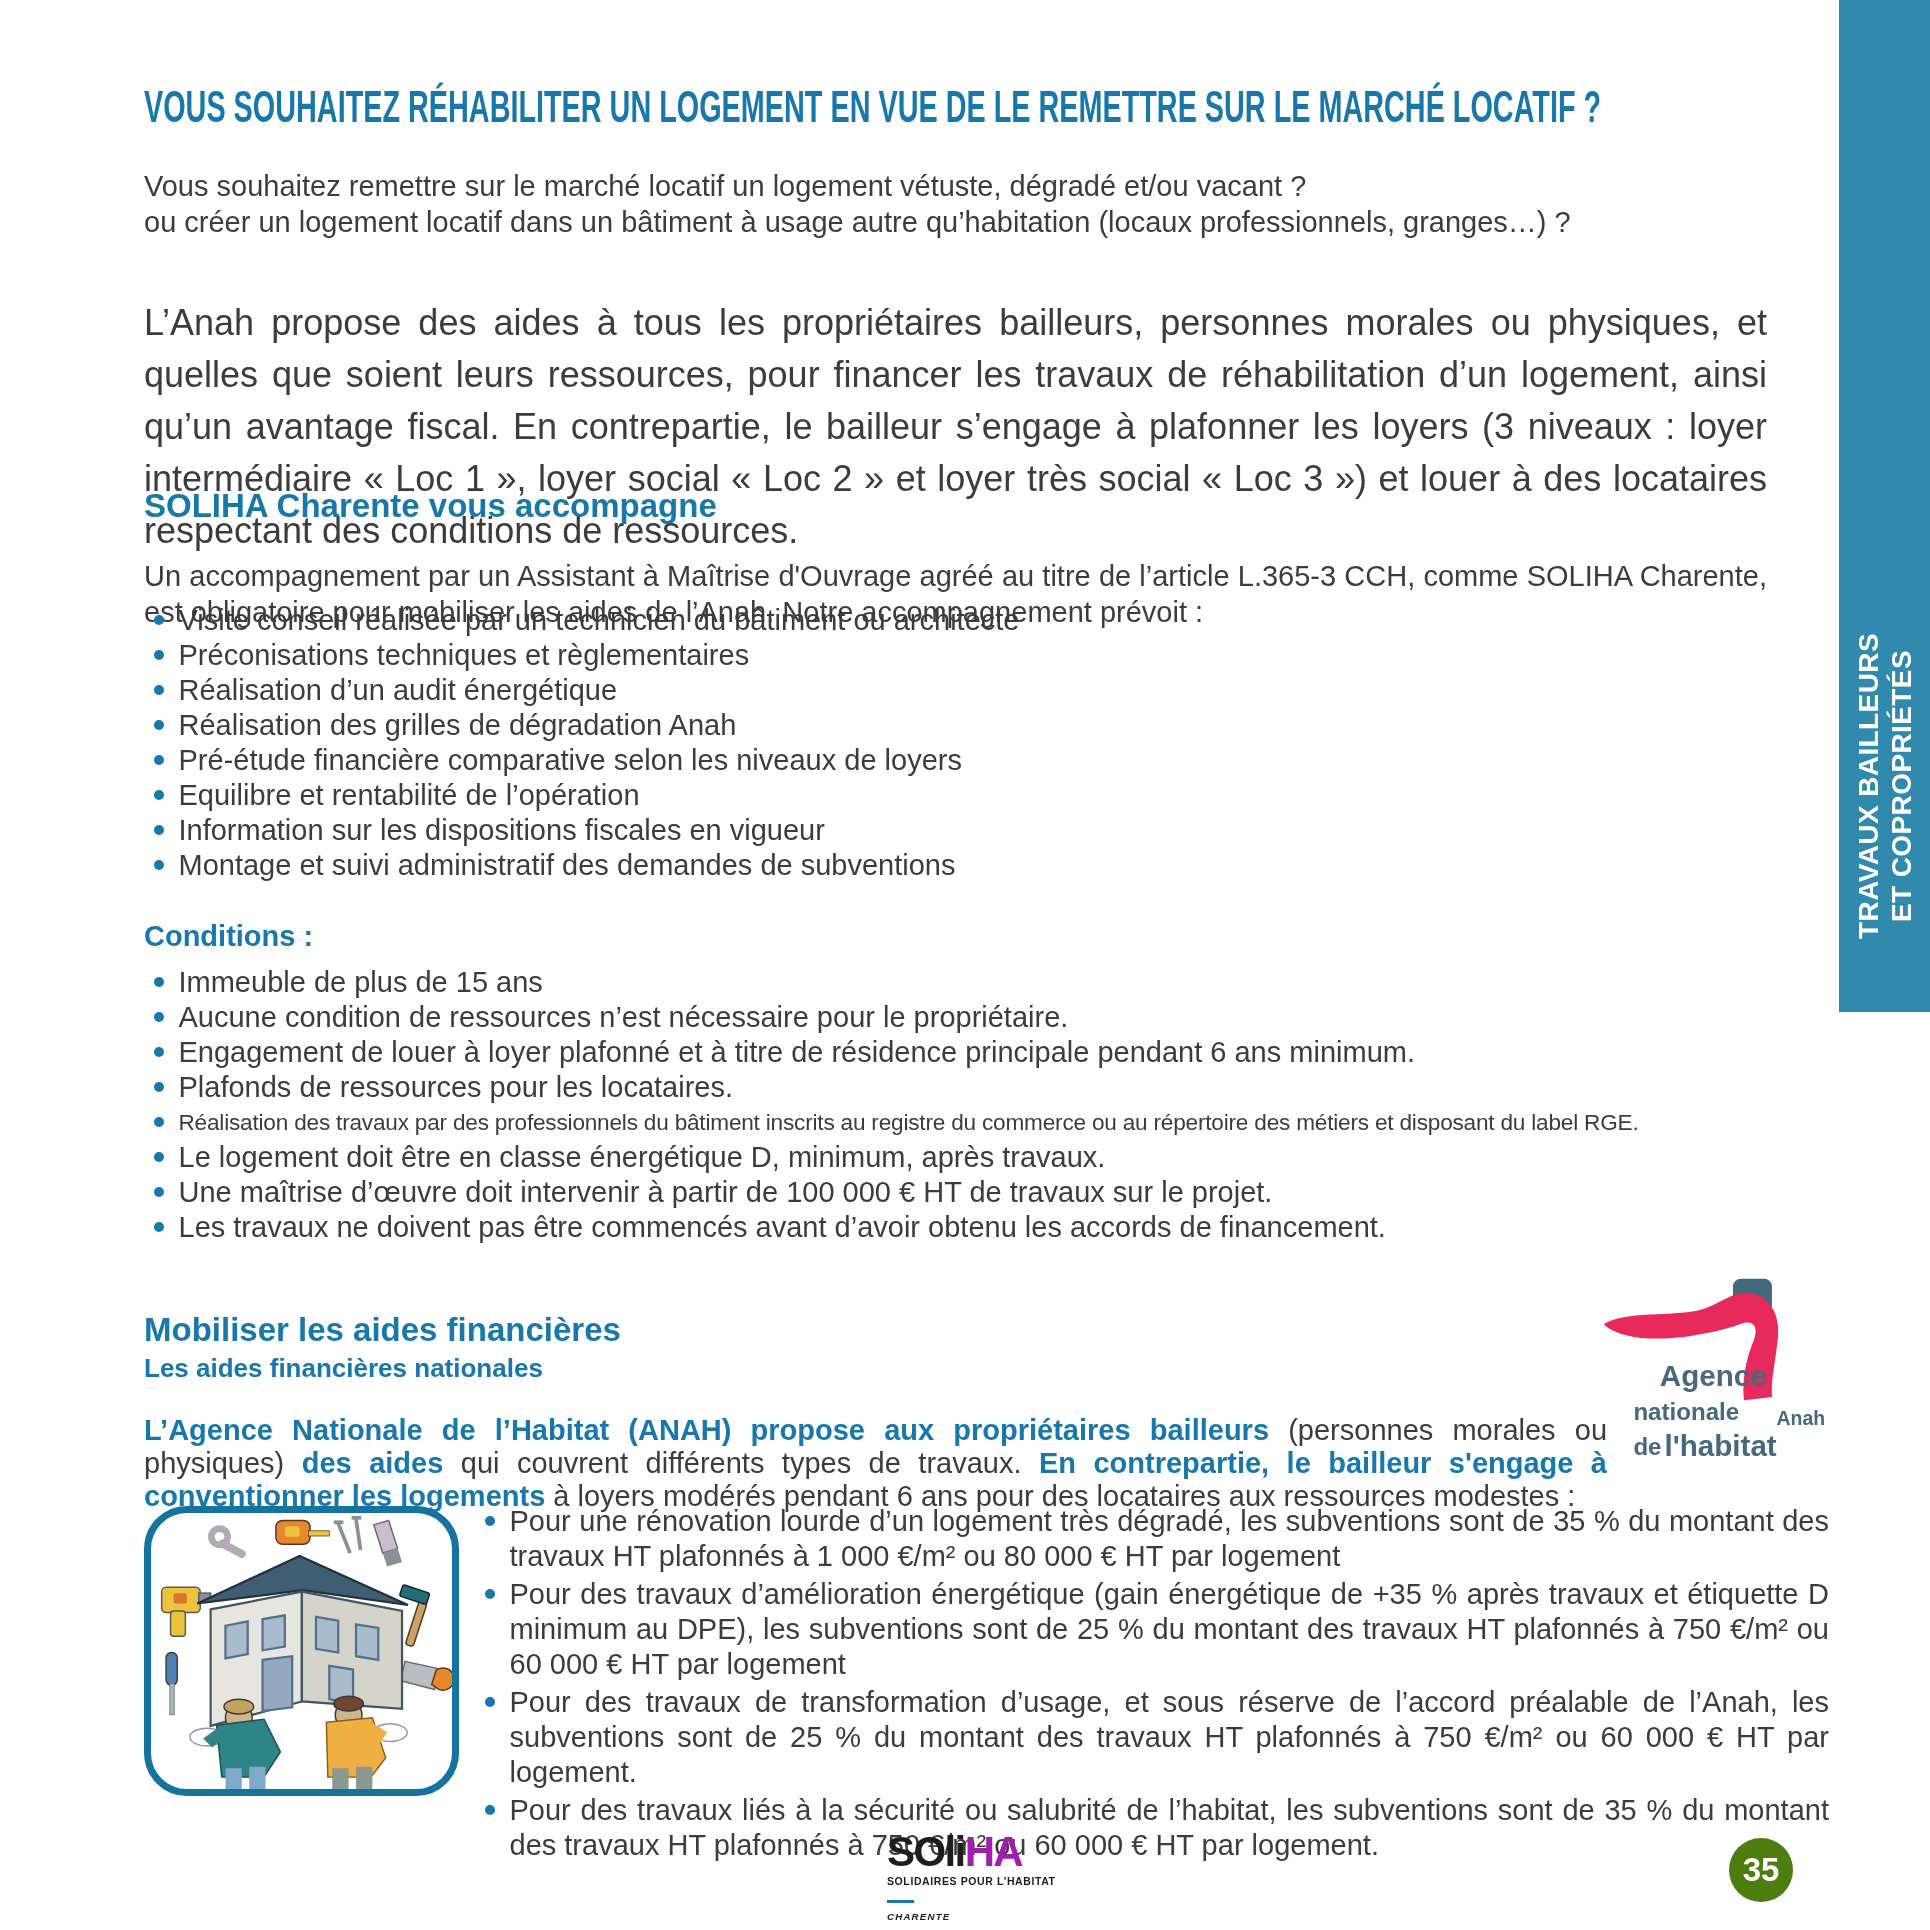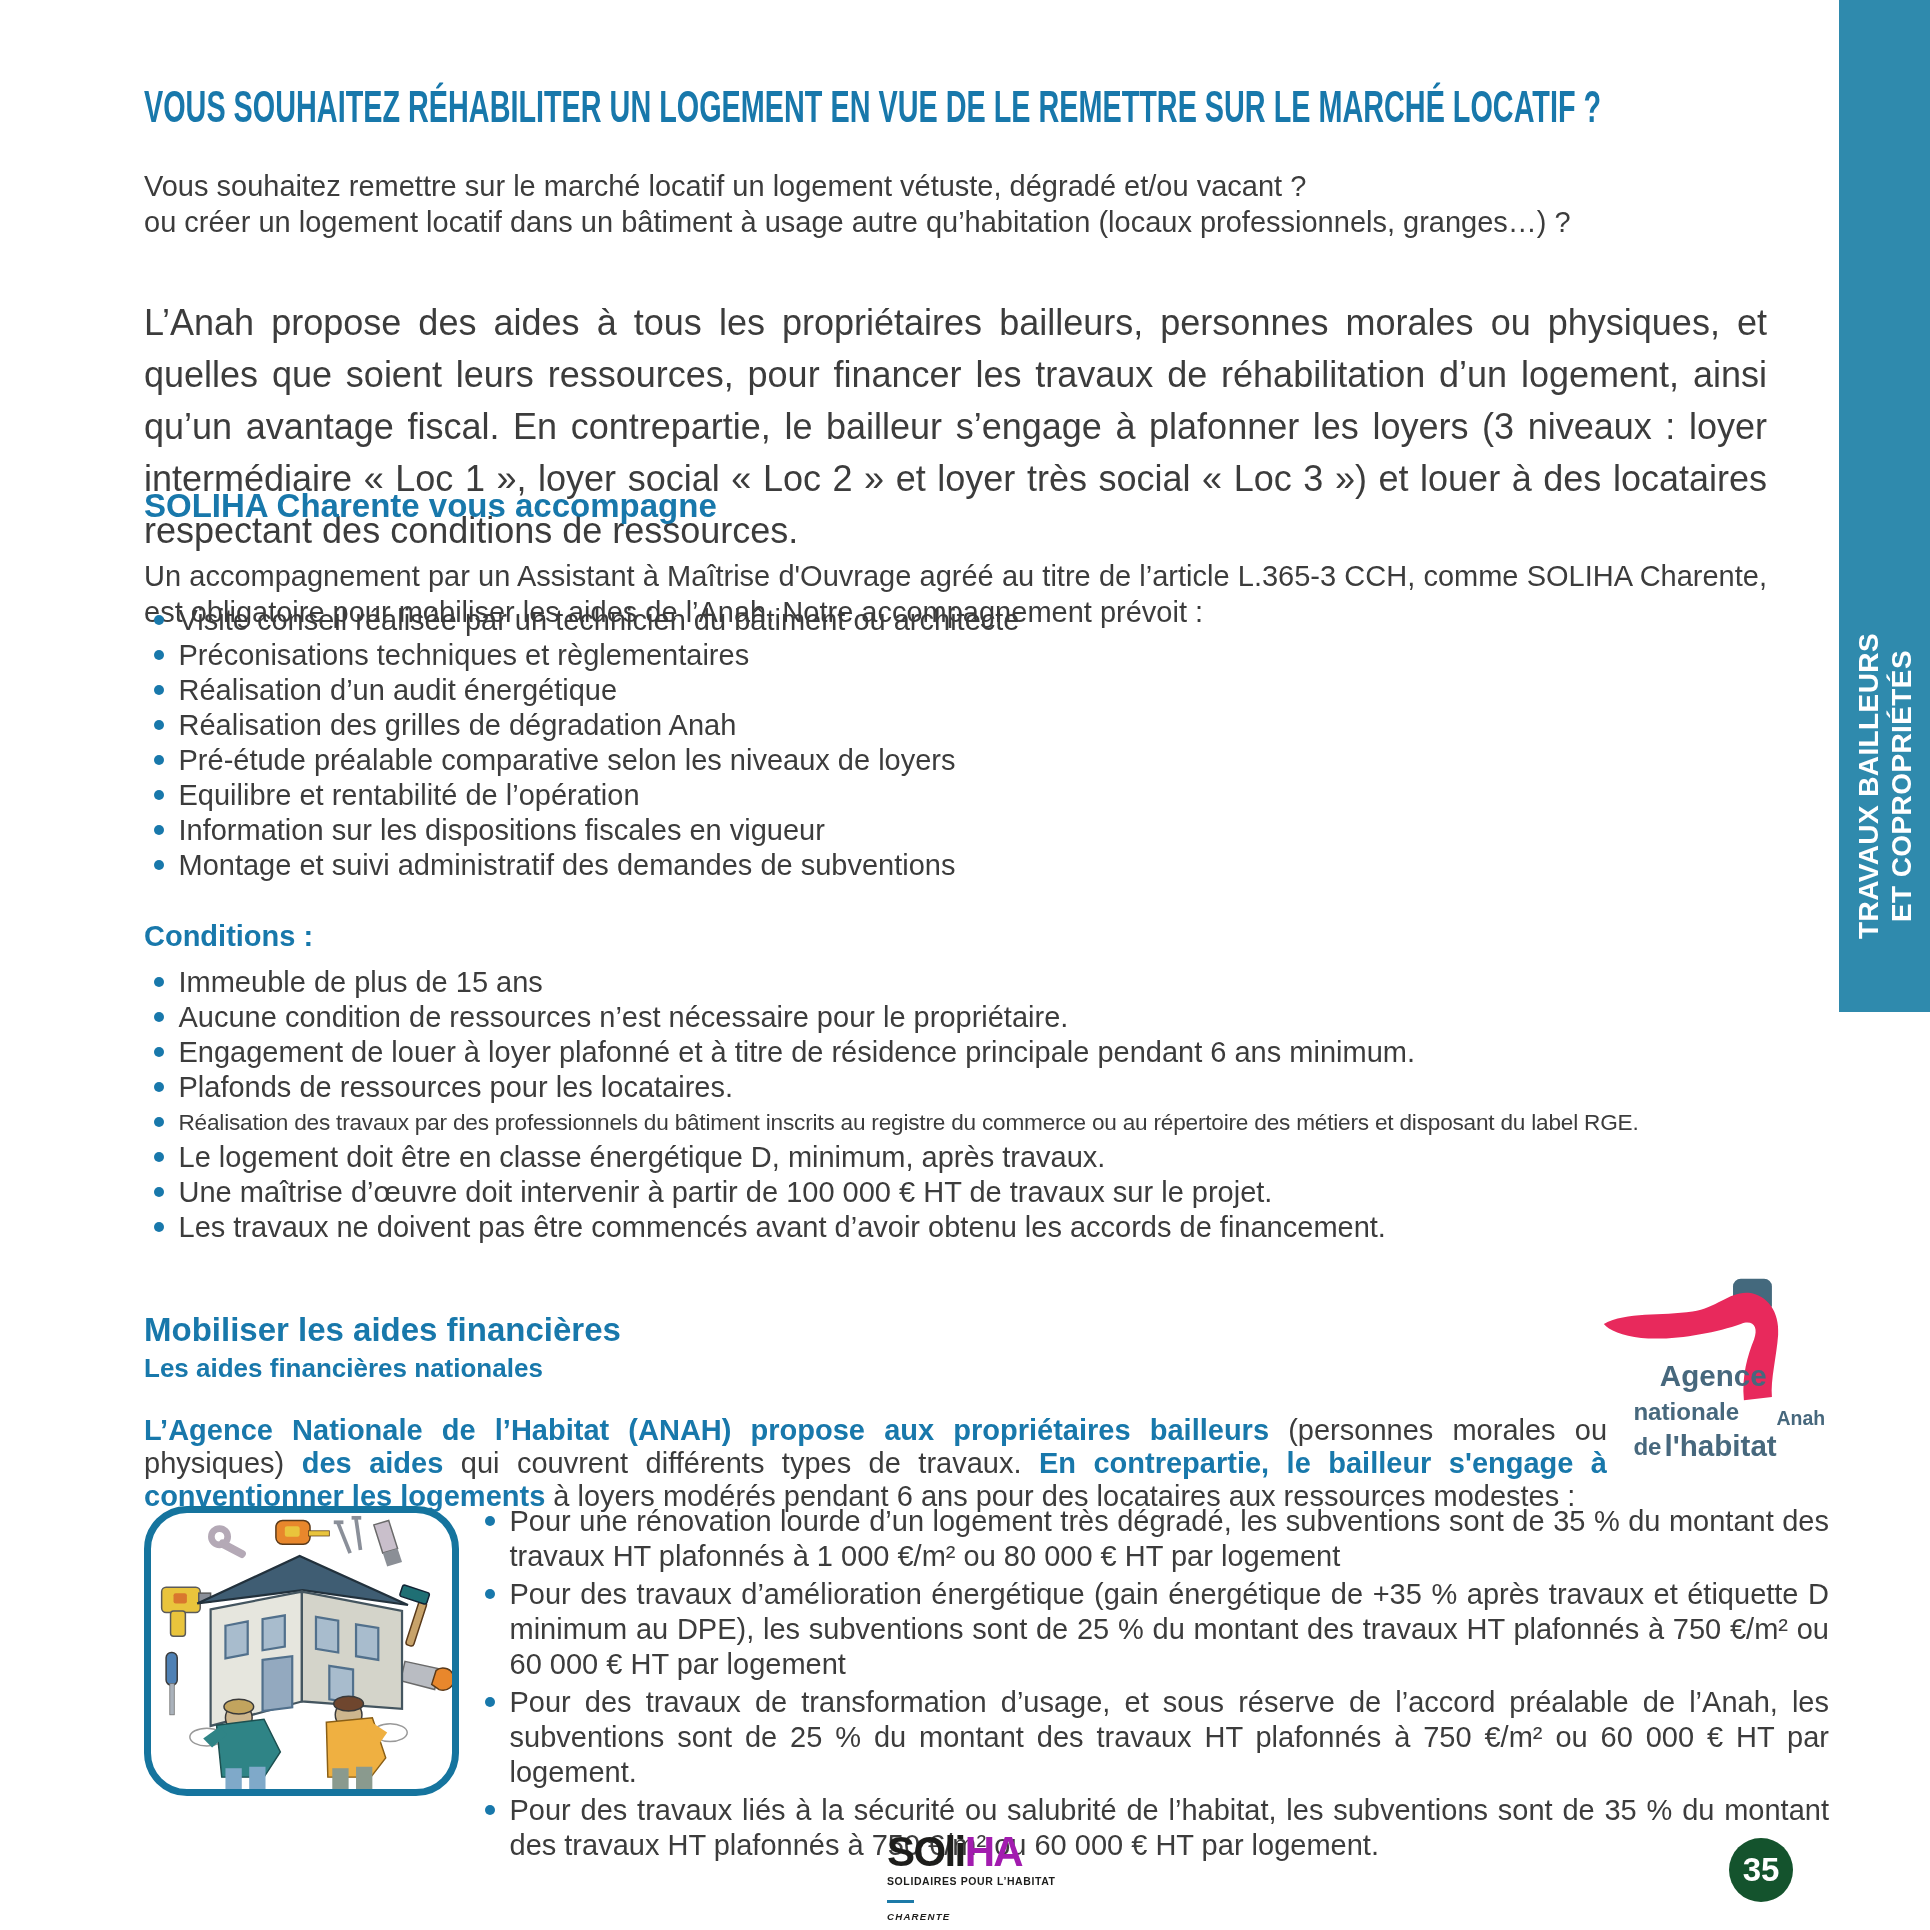--- a/index.html
+++ b/index.html
@@ -52,21 +52,21 @@
   
   .soliha{position:absolute;left:887px;top:1831px;width:187px;color:#1d1d1b;}
   .soliha-name{font-size:42px;line-height:42px;font-weight:bold;letter-spacing:-1.6px;}
   .soliha-name .hl{color:#a21caf;}
   .soliha-tag{font-size:10.5px;font-weight:bold;letter-spacing:0.6px;margin-top:2.3px;}
   .soliha-dash{width:26.5px;height:3.1px;background:#1d7aa8;margin-top:12.5px;}
   .soliha-region{font-size:9.7px;font-weight:bold;letter-spacing:1.2px;margin-top:7.8px;font-style:italic;}
   
   .page-circle{
     position:absolute;left:1729px;top:1838px;width:64px;height:64px;border-radius:50%;
-    background:#14532d;color:#ffffff;font-size:33px;font-weight:bold;
+    background:#4d7c0f;color:#ffffff;font-size:33px;font-weight:bold;
     display:flex;align-items:center;justify-content:center;
   }
 </style>
 </head>
 <body>
 
 <div class="page">
 
   <div class="side-band"></div>
   <div class="band-label">
@@ -85,21 +85,21 @@
 
   <p class="para1">L’Anah propose des aides à tous les propriétaires bailleurs, personnes morales ou physiques, et quelles que soient leurs ressources, pour financer les travaux de réhabilitation d’un logement, ainsi qu’un avantage fiscal. En contrepartie, le bailleur s’engage à plafonner les loyers (3 niveaux : loyer intermédiaire « Loc 1 », loyer social « Loc 2 » et loyer très social « Loc 3 ») et louer à des locataires respectant des conditions de ressources.</p>
 
   <div class="h-accomp">SOLIHA Charente vous accompagne</div>
   <p class="para2">Un accompagnement par un Assistant à Maîtrise d'Ouvrage agréé au titre de l’article L.365-3 CCH, comme SOLIHA Charente, est obligatoire pour mobiliser les aides de l’Anah. Notre accompagnement prévoit :</p>
   <ul class="blist ul-accomp">
     <li>Visite conseil réalisée par un technicien du bâtiment ou architecte</li>
     <li>Préconisations techniques et règlementaires</li>
     <li>Réalisation d’un audit énergétique</li>
     <li>Réalisation des grilles de dégradation Anah</li>
-    <li>Pré-étude préalable comparative selon les niveaux de loyers</li>
+    <li>Pré-étude financière comparative selon les niveaux de loyers</li>
     <li>Equilibre et rentabilité de l’opération</li>
     <li>Information sur les dispositions fiscales en vigueur</li>
     <li>Montage et suivi administratif des demandes de subventions</li>
   </ul>
 
   <div class="h-cond">Conditions :</div>
   <ul class="blist ul-cond">
     <li>Immeuble de plus de 15 ans</li>
     <li>Aucune condition de ressources n’est nécessaire pour le propriétaire.</li>
     <li>Engagement de louer à loyer plafonné et à titre de résidence principale pendant 6 ans minimum.</li>

